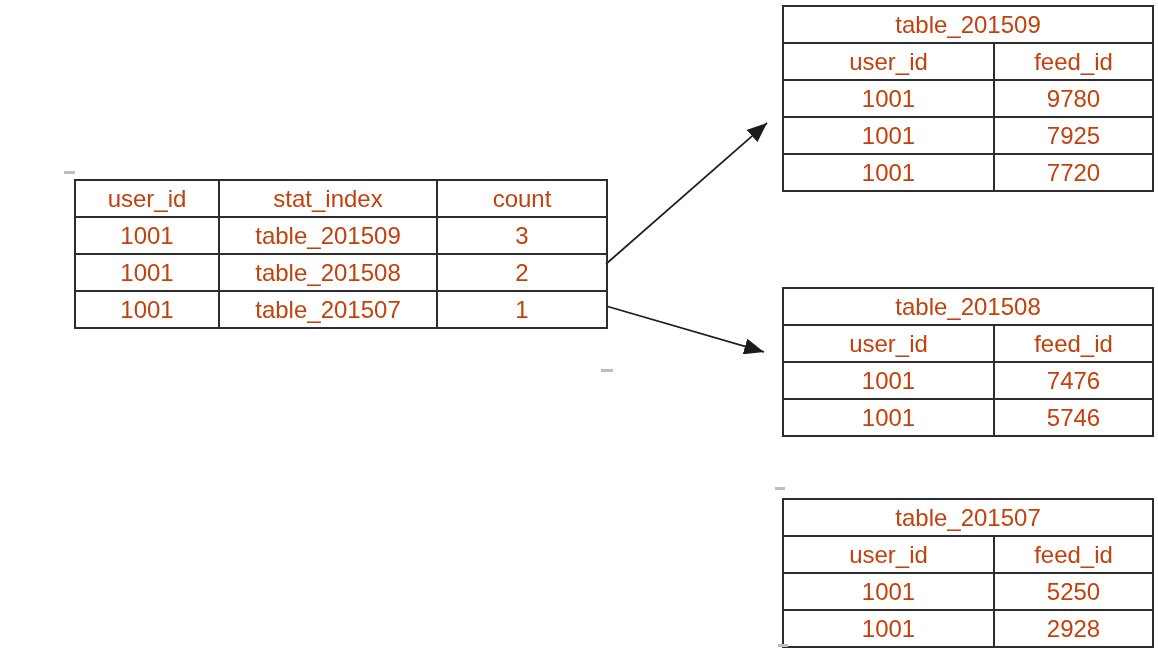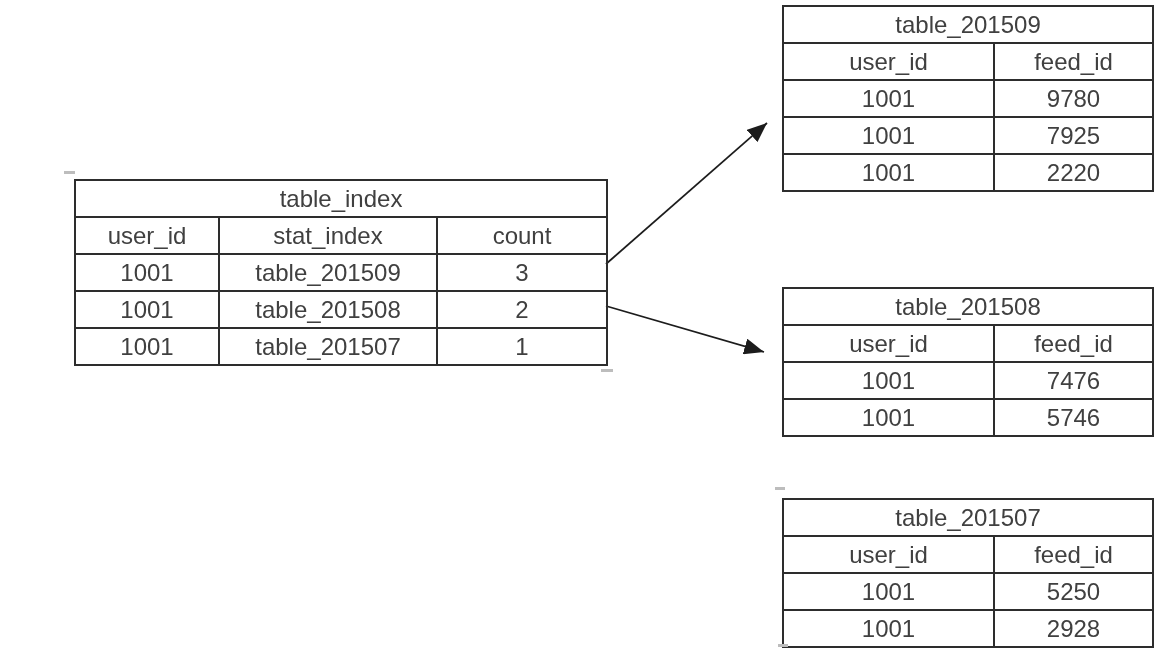--- a/index.html
+++ b/index.html
@@ -17,21 +17,21 @@
     table-layout: fixed;
     width: 100%;
   }
   .tablebox td {
     border: 2px solid #2d2d2d;
     text-align: center;
     vertical-align: middle;
     height: 35px;
     padding: 0;
     font-size: 24px;
-    color: #404040;
+    color: #c2410c;
     white-space: nowrap;
     overflow: hidden;
   }
   .pos-index { left: 74px;  top: 179px; width: 532px; }
   .pos-s0    { left: 782px; top: 5px;   width: 370px; }
   .pos-s1    { left: 782px; top: 287px; width: 370px; }
   .pos-s2    { left: 782px; top: 498px; width: 370px; }
   svg.arrows {
     position: absolute;
     left: 0; top: 0;
@@ -59,23 +59,20 @@
   </svg>
 
 <div class="tablebox pos-index">
     <table>
       <colgroup>
         <col style="width: 144px;">
         <col style="width: 218px;">
         <col style="width: 170px;">
       </colgroup>
       <tbody>
-        <tr>
-          <td colspan="3">table_index</td>
-        </tr>
         <tr>
           <td>user_id</td>
           <td>stat_index</td>
           <td>count</td>
         </tr>
         <tr>
           <td>1001</td>
           <td>table_201509</td>
           <td>3</td>
         </tr>
@@ -110,21 +107,21 @@
         <tr>
           <td>1001</td>
           <td>9780</td>
         </tr>
         <tr>
           <td>1001</td>
           <td>7925</td>
         </tr>
         <tr>
           <td>1001</td>
-          <td>2220</td>
+          <td>7720</td>
         </tr>
       </tbody>
     </table>
   </div>
 
 <div class="tablebox pos-s1">
     <table>
       <colgroup>
         <col style="width: 211px;">
         <col style="width: 159px;">

